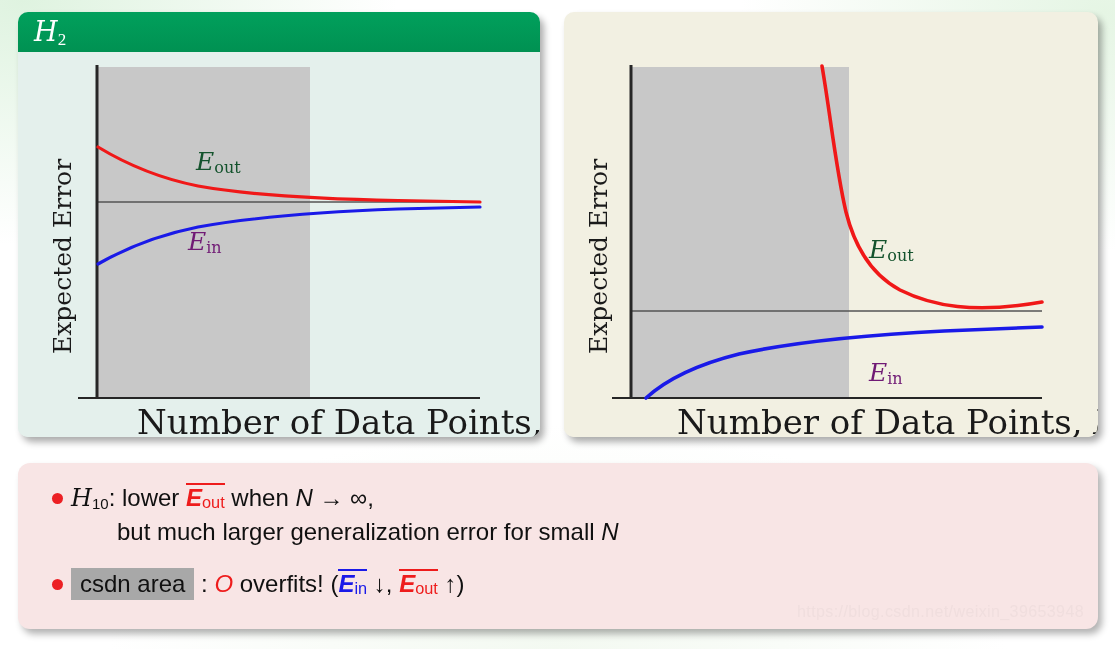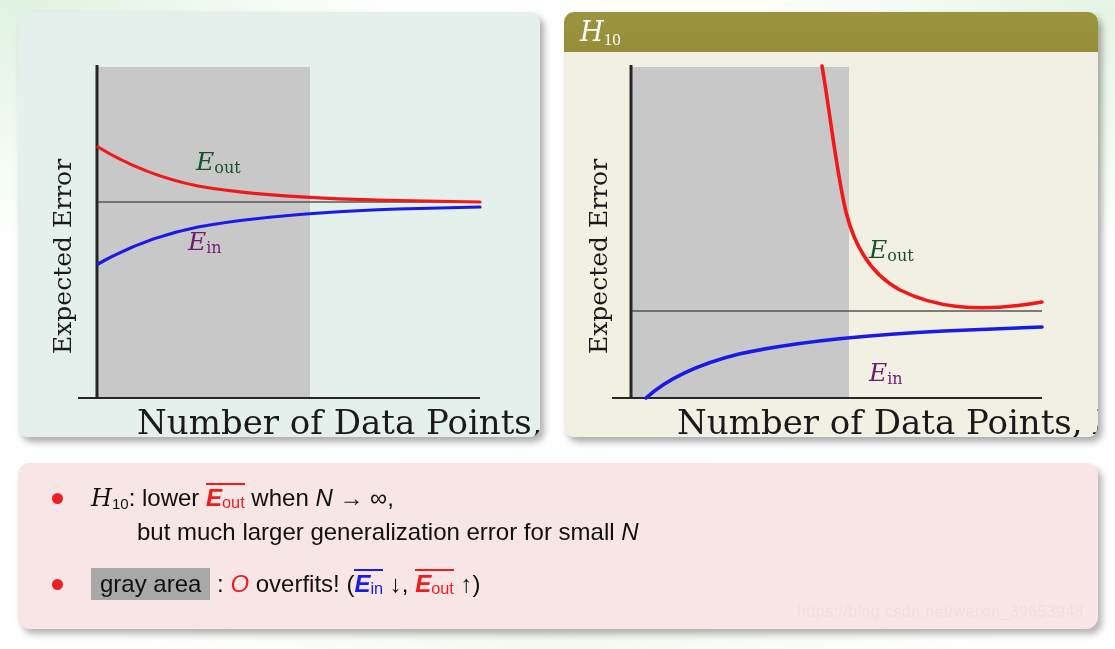--- a/index.html
+++ b/index.html
@@ -129,21 +129,21 @@
   }
   .dot {
     width: 11px;
     height: 11px;
     border-radius: 50%;
     background: #ec2024;
     flex: none;
     margin-top: 12px;
   }
   .bullet-text {
-    margin-left: 28px;
+    margin-left: 8px;
     font-size: 24px;
     color: #101010;
     line-height: 1.38;
     white-space: nowrap;
   }
   .bullet-text .l2 { display: block; padding-left: 46px; }
 
   .mathcal {
     font-family: "DejaVu Serif", serif;
     font-style: italic;
@@ -180,20 +180,23 @@
     letter-spacing: .4px;
     user-select: none;
   }
 </style>
 </head>
 <body>
 
 <div id="slide">
 
   <div class="panel" id="panel-h2">
+    <div class="panel-head">
+      <span class="hcal"><span>H</span><span class="hsub">2</span></span>
+    </div>
     <div class="panel-body">
       <div class="plot">
         <svg viewBox="0 0 522 385" preserveAspectRatio="none">
 
           <rect x="79" y="15" width="213" height="330" fill="#c8c8c8"></rect>
 
           <line x1="79" y1="150" x2="462" y2="150" stroke="#555555" stroke-width="1.3"></line>
 
           <line x1="79" y1="13" x2="79" y2="347" stroke="#262626" stroke-width="3"></line>
           <line x1="60" y1="346" x2="462" y2="346" stroke="#262626" stroke-width="2"></line>
@@ -208,23 +211,20 @@
         <div class="xlabel" style="left: 119px; top: 350px;"><span>Number of Data Points, </span><i>N</i></div>
 
         <div class="curve-tag tag-out" style="left: 178px; top: 95px;"><span>E</span><sub>out</sub></div>
 
         <div class="curve-tag tag-in" style="left: 170px; top: 175px;"><span>E</span><sub>in</sub></div>
       </div>
     </div>
   </div>
 
   <div class="panel" id="panel-h10">
-    <div class="panel-head">
-      <span class="hcal"><span>H</span><span class="hsub">10</span></span>
-    </div>
     <div class="panel-body">
       <div class="plot">
         <svg viewBox="0 0 534 385" preserveAspectRatio="none">
           <rect x="67" y="15" width="218" height="330" fill="#c8c8c8"></rect>
           <line x1="67" y1="259" x2="478" y2="259" stroke="#555555" stroke-width="1.3"></line>
           <line x1="67" y1="13" x2="67" y2="347" stroke="#262626" stroke-width="3"></line>
           <line x1="48" y1="346" x2="478" y2="346" stroke="#262626" stroke-width="2"></line>
 
           <path d="M 258,14 C 266,60 272,118 282,160 C 292,200 310,224 336,238 C 368,254 410,262 478,250" fill="none" stroke="#f01818" stroke-width="3.6" stroke-linecap="round"></path>
 
@@ -248,20 +248,20 @@
       <div class="dot"></div>
       <div class="bullet-text">
         <span class="mathcal"><span>H</span><sub>10</sub></span><span>: lower </span><span class="ebar e-out"><span>E</span><sub>out</sub></span><span> when </span><span class="ital">N</span><span> → ∞,</span>
         <span class="l2"><span>but much larger generalization error for small </span><span class="ital">N</span></span>
       </div>
     </div>
 
     <div class="bullet-row" style="left: 34px; top: 104px;">
       <div class="dot"></div>
       <div class="bullet-text">
-        <span class="gray-hl">gray area</span><span> : </span><span class="ital red">O</span><span> overfits! (</span><span class="ebar e-in"><span>E</span><sub>in</sub></span><span> ↓</span><span>, </span><span class="ebar e-out"><span>E</span><sub>out</sub></span><span> ↑</span><span>)</span>
+        <span class="gray-hl">csdn area</span><span> : </span><span class="ital red">O</span><span> overfits! (</span><span class="ebar e-in"><span>E</span><sub>in</sub></span><span> ↓</span><span>, </span><span class="ebar e-out"><span>E</span><sub>out</sub></span><span> ↑</span><span>)</span>
       </div>
     </div>
 
     <div id="watermark">https://blog.csdn.net/weixin_39653948</div>
   </div>
 
 </div>
 
 </body></html>

